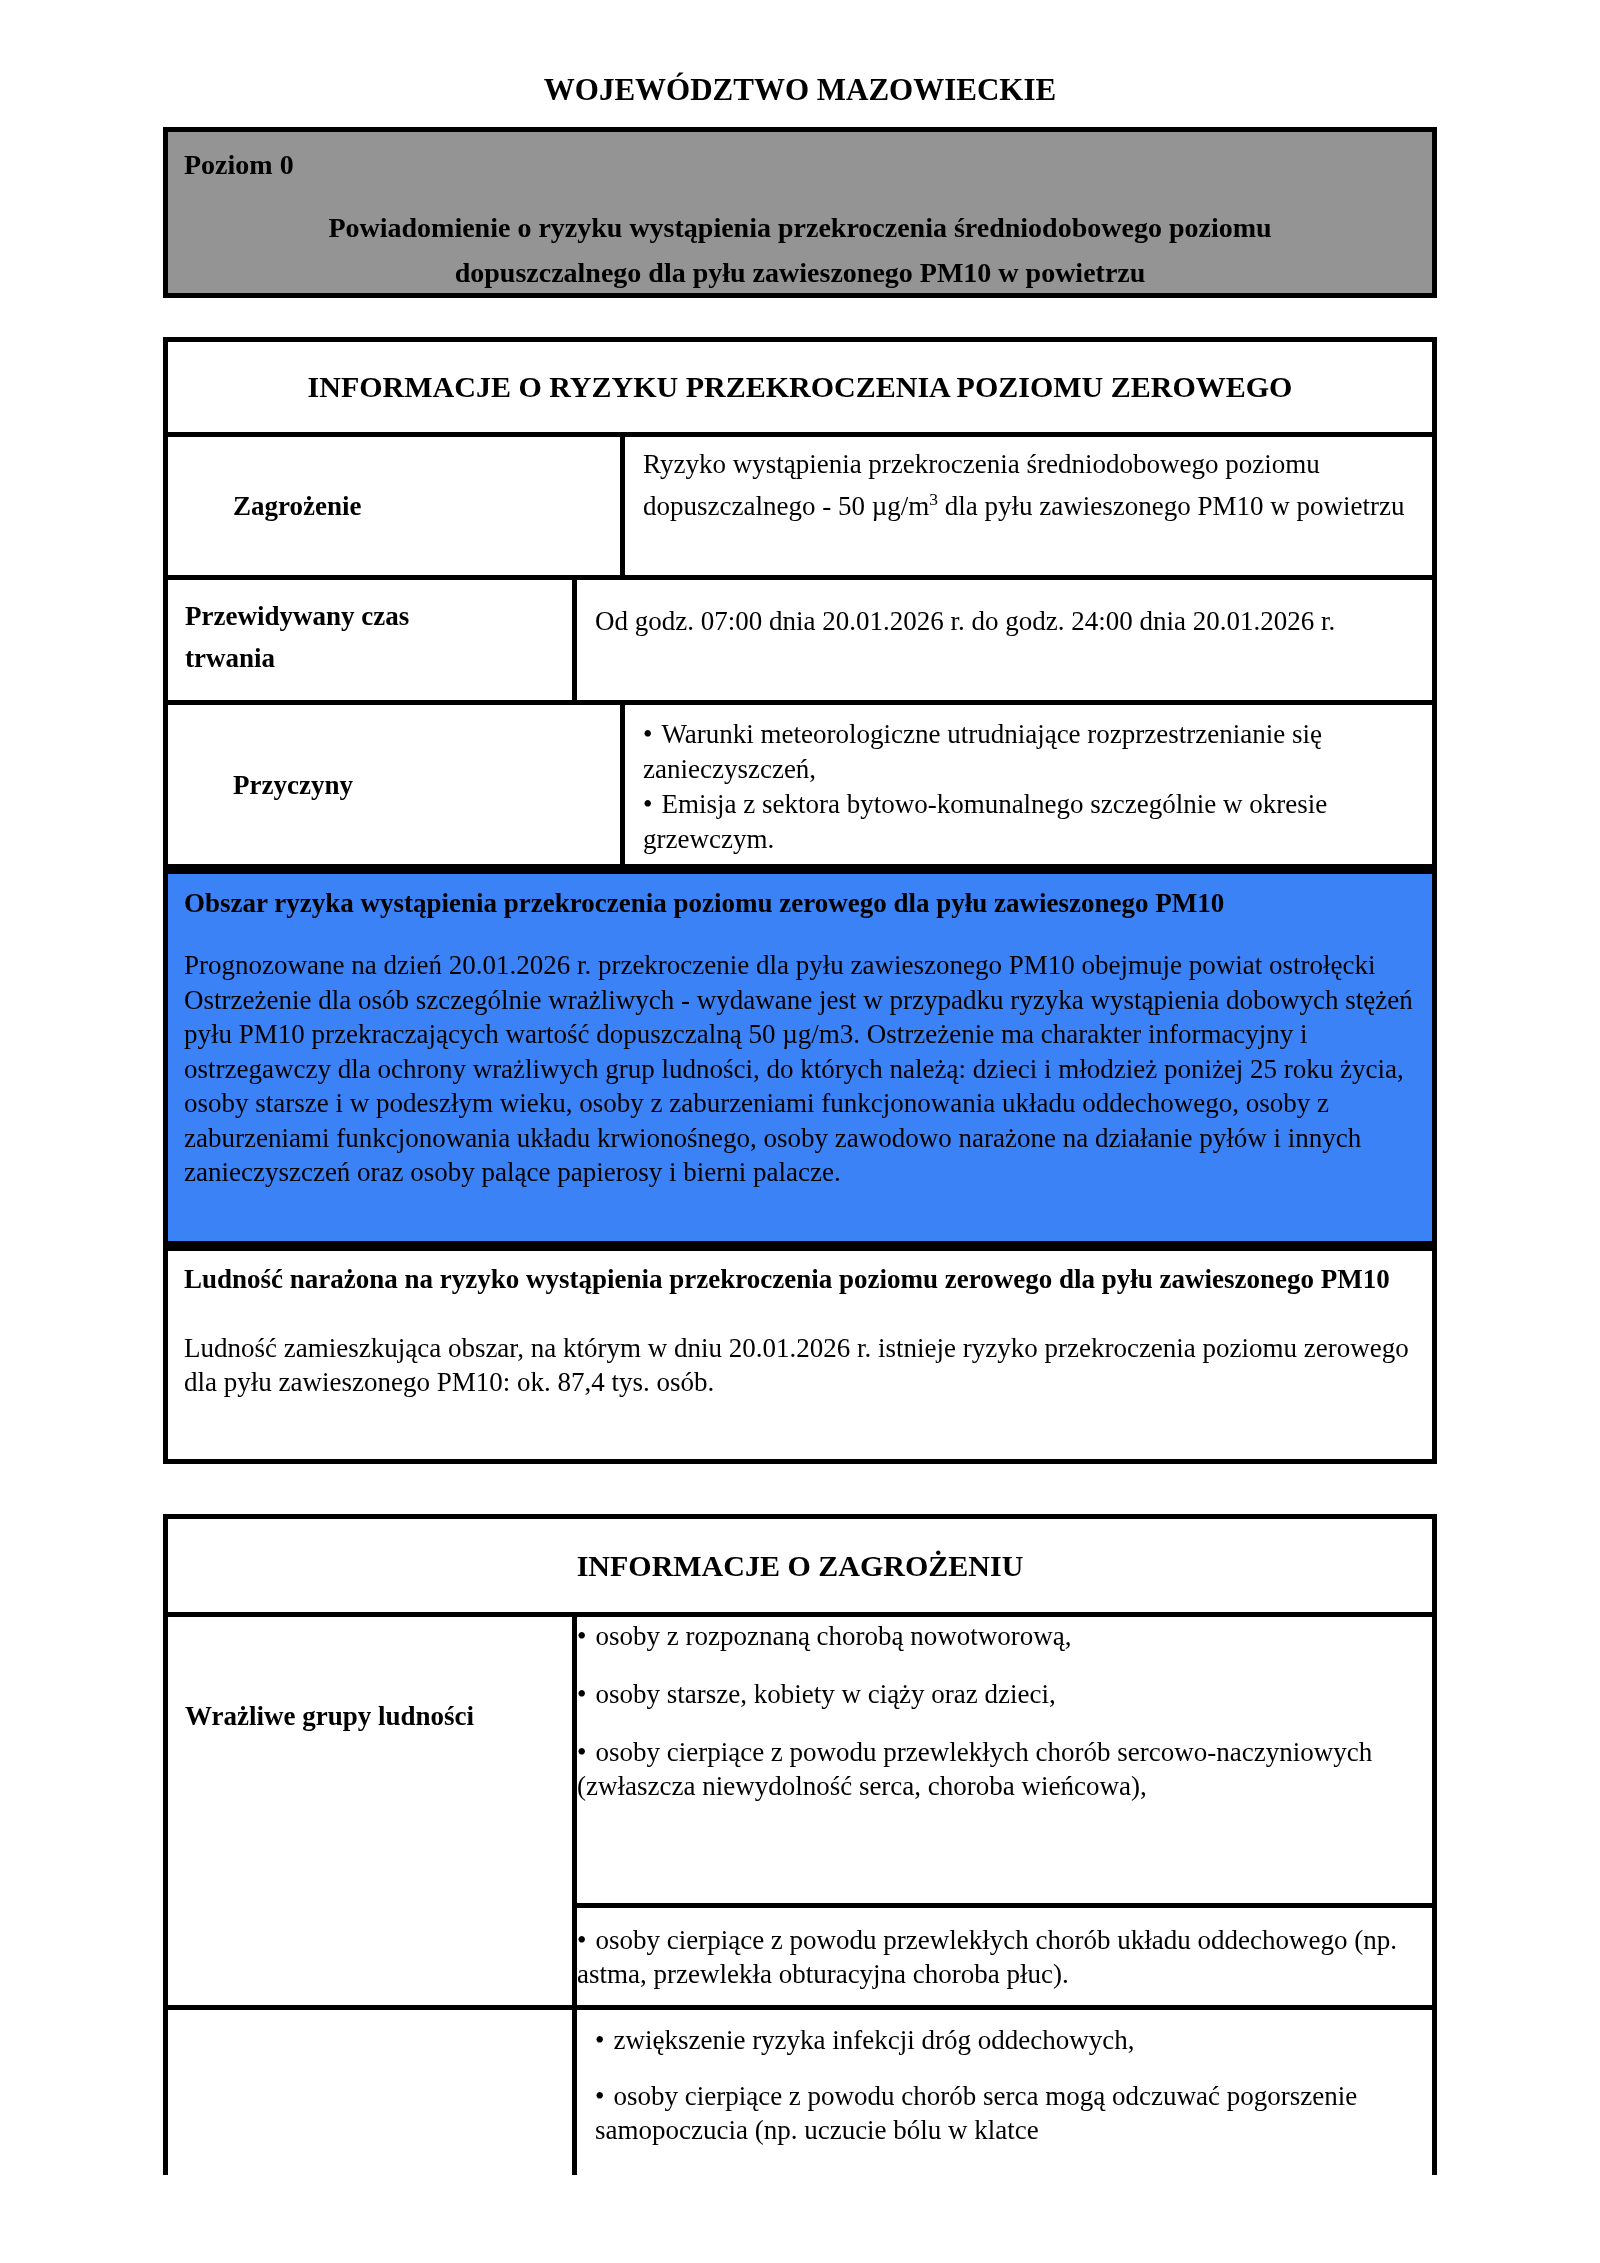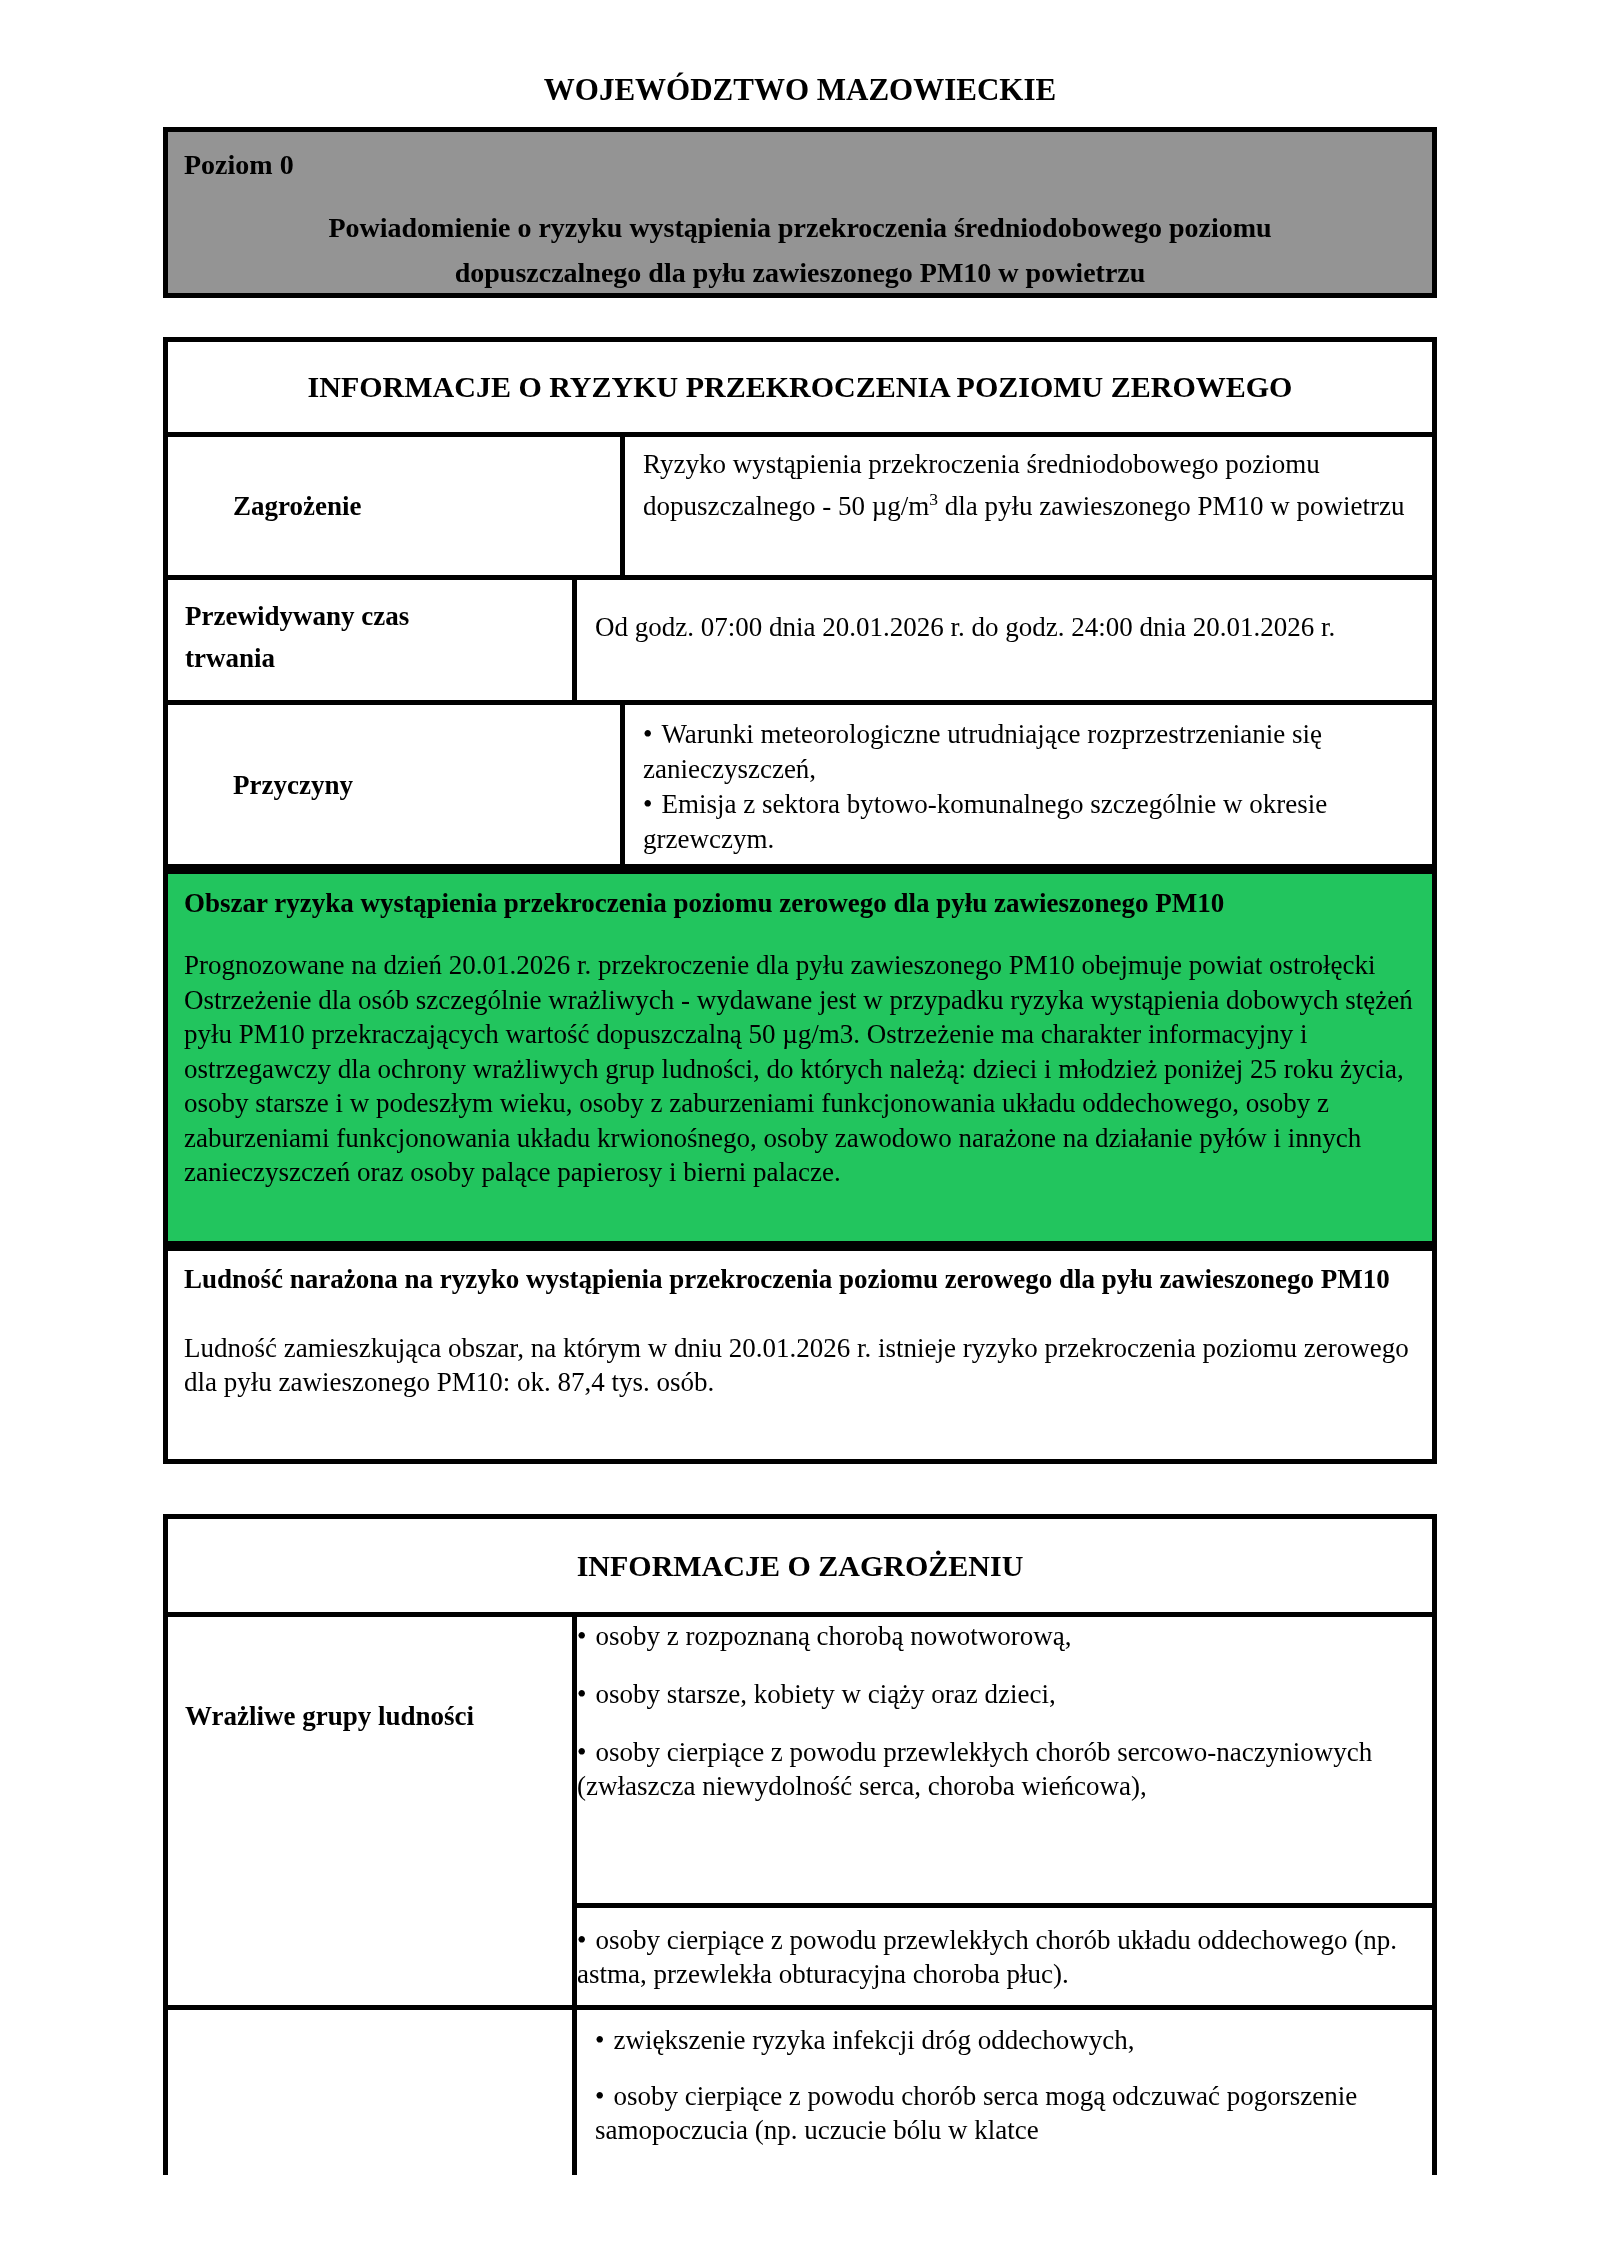--- a/index.html
+++ b/index.html
@@ -30,25 +30,25 @@
   .prelines{white-space:pre-line;}
   sup{font-size:0.65em;line-height:0;vertical-align:super;}
   .bullet .m{margin-right:9px;}
   
   .risk-table{top:337px;height:532px;}
   .risk-table .tbl-header{height:95px;}
   .row-threat{height:143px;border-bottom:5px solid #000;}
   .row-threat .rcell{padding-top:6px;line-height:42px;}
   .row-duration{height:125px;border-bottom:5px solid #000;}
   .row-duration .lcell{padding-top:15px;}
-  .row-duration .rcell{padding-top:26px;line-height:42px;}
+  .row-duration .rcell{padding-top:20px;line-height:42px;}
   .row-causes{height:159px;}
   .row-causes .rcell{padding-top:12px;line-height:35px;}
   
-  .area-section{top:869px;height:377px;background:#22c55e;
+  .area-section{top:869px;height:377px;background:#3b82f6;
     padding:8px 18px 0 16px;font-size:27px;}
   .area-heading{font-weight:bold;line-height:42px;}
   .area-body{margin-top:24px;line-height:34.5px;}
   
   .population-section{top:1246px;height:218px;background:#fff;
     padding:2px 18px 0 16px;font-size:27px;}
   .population-heading{font-weight:bold;line-height:52px;}
   .population-body{margin-top:26px;line-height:34px;}
   
   .hazard-table{top:1514px;height:661px;border:5px solid #000;border-bottom:none;overflow:hidden;}

